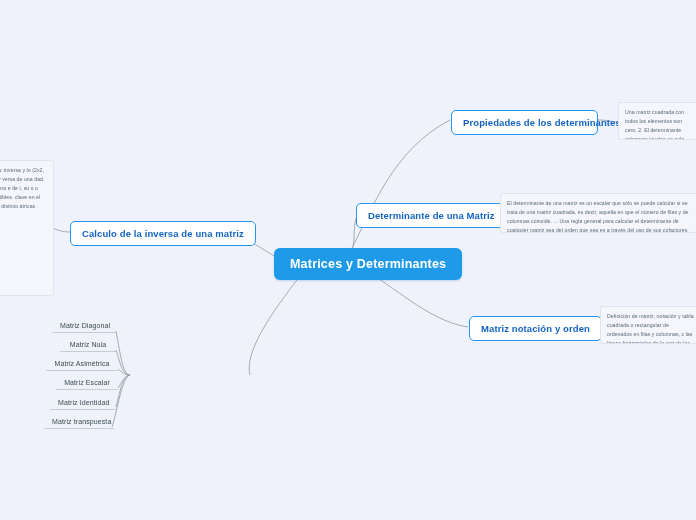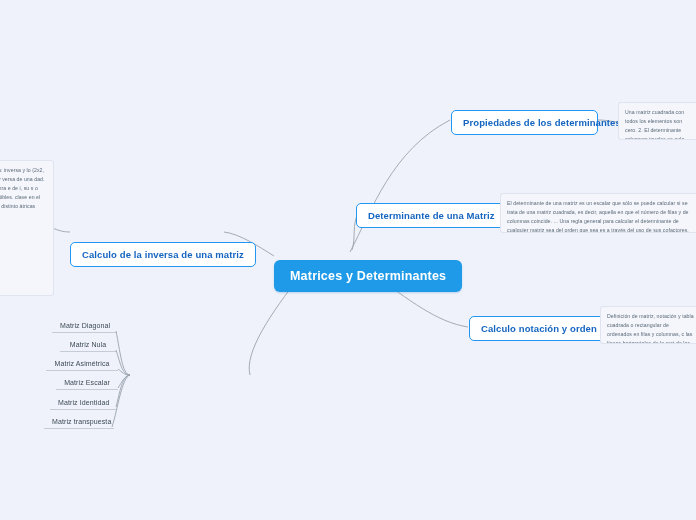--- a/index.html
+++ b/index.html
@@ -121,35 +121,35 @@
 
       <path d="M 130 375 C 122 375 120 350 116 331"></path>
       <path d="M 130 375 C 122 375 120 362 116 350"></path>
       <path d="M 130 375 C 124 375 122 372 118 369"></path>
       <path d="M 130 375 C 124 376 122 382 118 388"></path>
       <path d="M 130 375 C 122 376 120 392 116 407"></path>
       <path d="M 130 375 C 122 377 118 408 112 427"></path>
     </g>
   </svg>
 
-  <div class="node root-node" style="left:274px; top:260px;">Matrices y Determinantes</div>
+  <div class="node root-node" style="left:274px; top:248px;">Matrices y Determinantes</div>
 
   <div class="node branch-node overflow-text" style="left:451px; top:110px; width:147px;">Propiedades de los determinantes</div>
 
   <div class="note clip-right" style="left:618px; top:102px; width:82px; height:38px;">Una matriz cuadrada con todos los elementos son cero. 2. El determinante columnas iguales es nulo columnas de una matriz,</div>
 
   <div class="node branch-node" style="left:356px; top:203px;">Determinante de una Matriz</div>
 
   <div class="note clip-right" style="left:500px; top:193px; width:200px; height:40px;">El determinante de una matriz es un escalar que sólo se puede calcular si se trata de una matriz cuadrada, es decir, aquella en que el número de filas y de columnas coincide. ... Una regla general para calcular el determinante de cualquier matriz sea del orden que sea es a través del uso de sus cofactores.</div>
 
-  <div class="node branch-node" style="left:469px; top:316px;">Calculo notación y orden</div>
+  <div class="node branch-node" style="left:469px; top:316px;">Matriz notación y orden</div>
 
   <div class="note clip-right" style="left:600px; top:306px; width:100px; height:38px;">Definición de matriz, notación y tabla cuadrada o rectangular de ordenados en filas y columnas, c las líneas horizontales de la mat de las líneas verticales.</div>
 
-  <div class="node branch-node" style="left:70px; top:221px;margin-top:21px;">Calculo de la inversa de una matriz</div>
+  <div class="node branch-node" style="left:70px; top:221px;">Calculo de la inversa de una matriz</div>
 
   <div class="note clip-left" style="left:-18px; top:160px; width:72px; height:136px;">versa: inversa y lo (2x2, 3x3 y versa de una dad. Algebra e de i, su s o invertibles. clave en el ores. distinto átricas</div>
 
 
   <div class="node leaf-node" style="left:52px; top:318px; width:64px;">Matriz Diagonal</div>
 
   <div class="node leaf-node" style="left:60px; top:337px; width:56px;">Matriz Nula</div>
 
   <div class="node leaf-node" style="left:46px; top:356px; width:72px;">Matriz Asimétrica</div>
 

